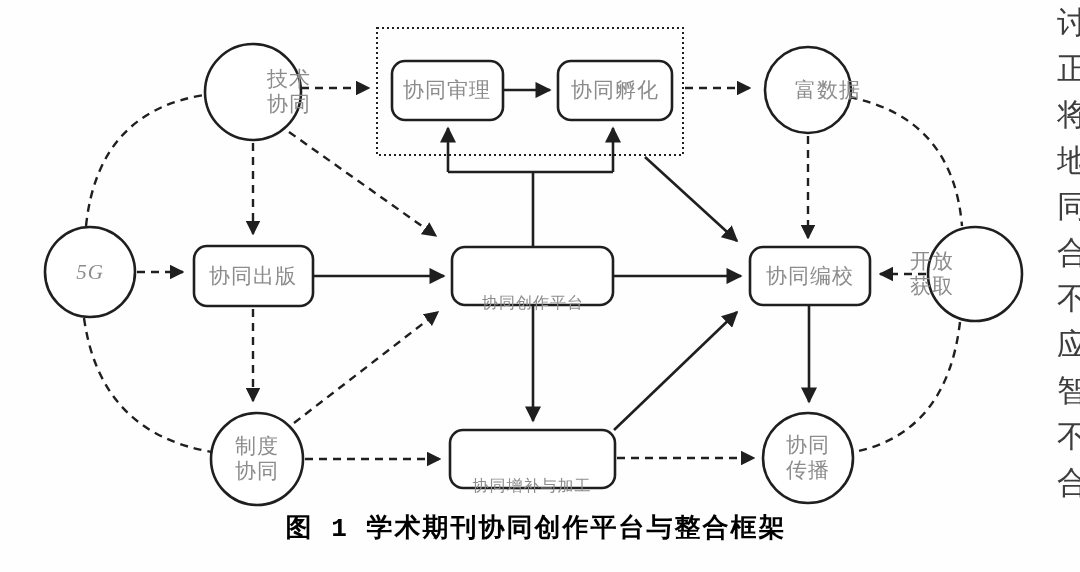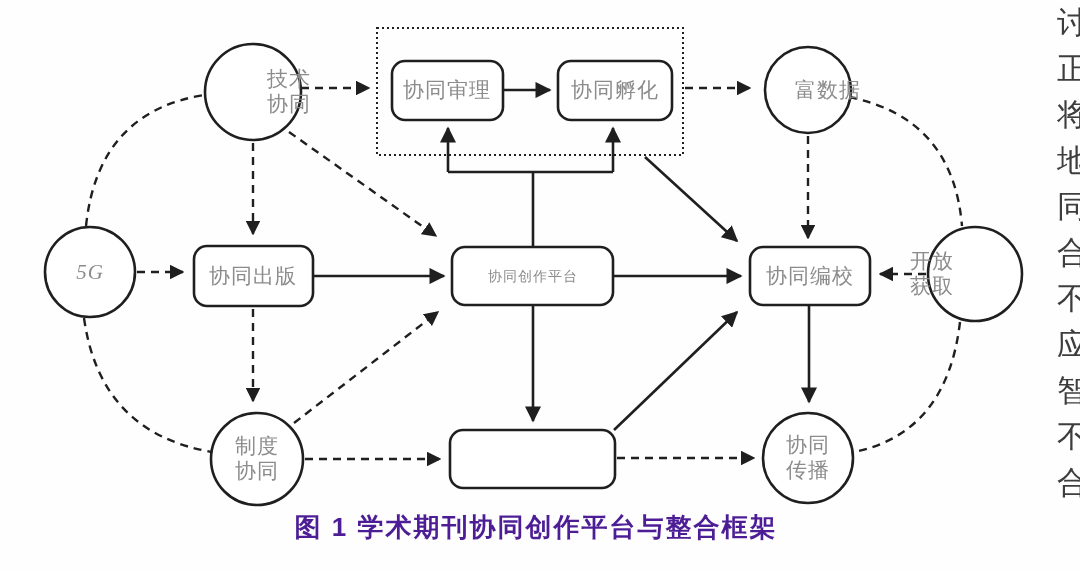--- a/index.html
+++ b/index.html
@@ -24,27 +24,28 @@
     color: #8c8c8c;
     font-family: "Liberation Serif", "DejaVu Serif", serif;
     font-size: 21px;
     line-height: 25px;
     letter-spacing: 1px;
     white-space: pre-line;
     text-align: center;
     pointer-events: none;
   }
   .node-label.small {
-    font-size: 14px;
+    font-size: 16px;
+    margin-top: 26px;
   }
   .figure-caption {
     position: absolute;
     transform: translate(-50%, -50%);
-    color: #4c1d95;
-    font-family: Liberation Sans, sans-serif;
+    color: #000000;
+    font-family: Liberation Mono, monospace;
     font-weight: bold;
     font-size: 26px;
     letter-spacing: 2px;
     white-space: nowrap;
   }
   .side-col {
     position: absolute;
     left: 1057px;
     top: 0;
     display: flex;
@@ -129,20 +130,21 @@
   <div class="node-label" style="left:257px; top:459px;">制度
 协同</div>
   <div class="node-label" style="left:447px; top:90px;">协同审理</div>
   <div class="node-label" style="left:615px; top:90px;">协同孵化</div>
   <div class="node-label" style="left:828px; top:90px;">富数据</div>
   <div class="node-label" style="left:253px; top:276px;">协同出版</div>
   <div class="node-label small" style="left:533px; top:276px;">协同创作平台</div>
   <div class="node-label" style="left:810px; top:276px;">协同编校</div>
   <div class="node-label" style="left:932px; top:274px;">开放
 获取</div>
+  <div class="node-label small" style="left:532px; top:459px;">协同增补与加工</div>
   <div class="node-label" style="left:808px; top:458px;">协同
 传播</div>
 
   <div class="figure-caption" style="left:536px; top:527px;">图 1  学术期刊协同创作平台与整合框架</div>
 
   <div class="side-col">
     <span>讨</span>
     <span>正</span>
     <span>将</span>
     <span>地</span>

